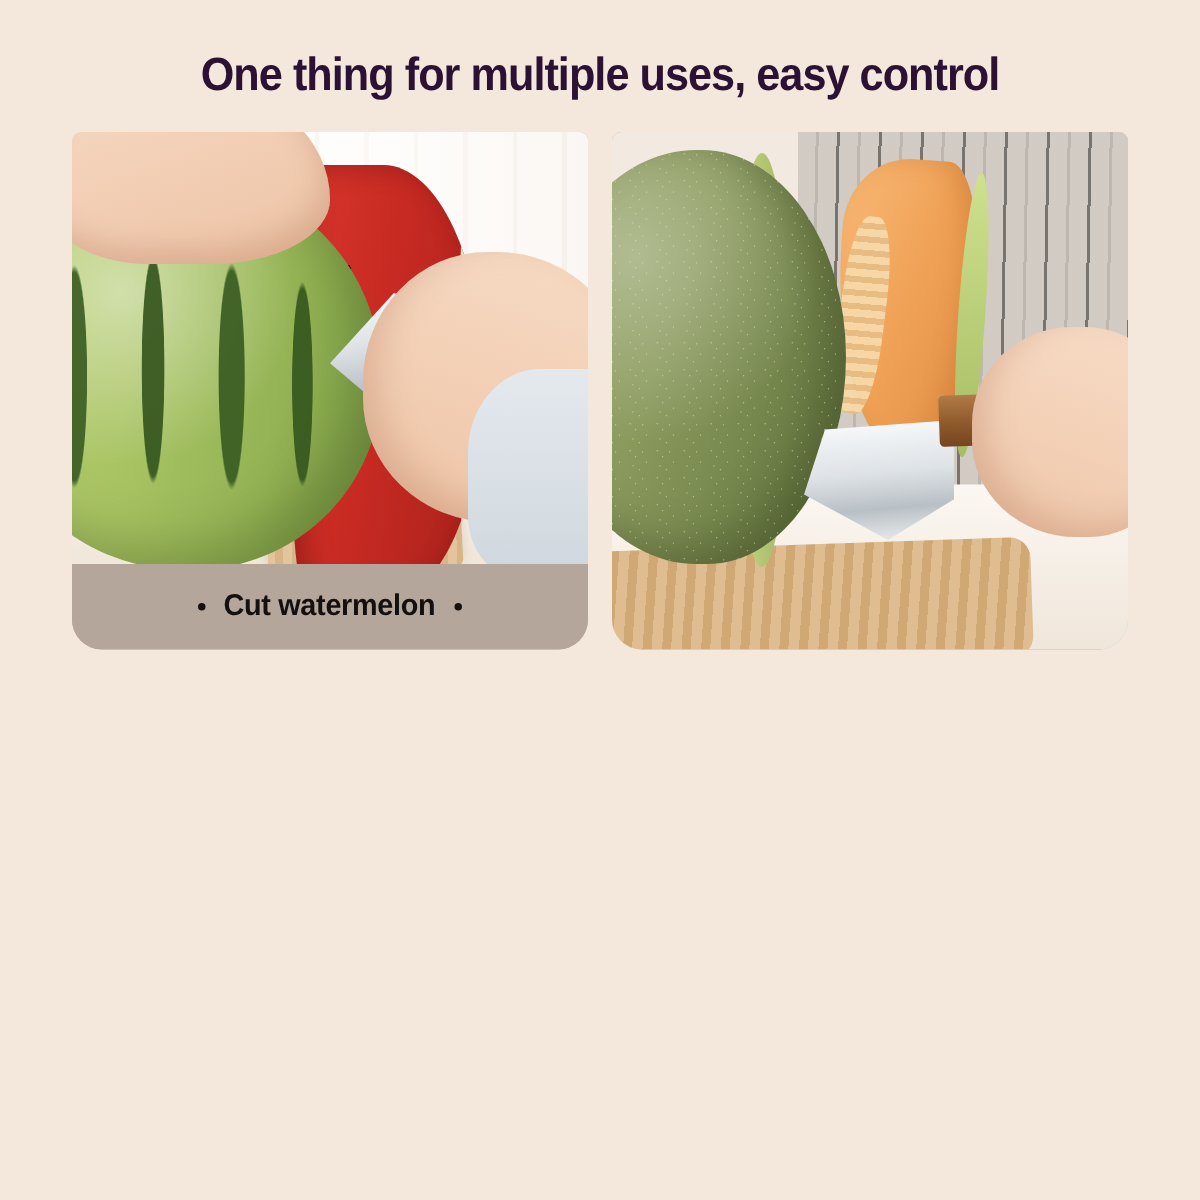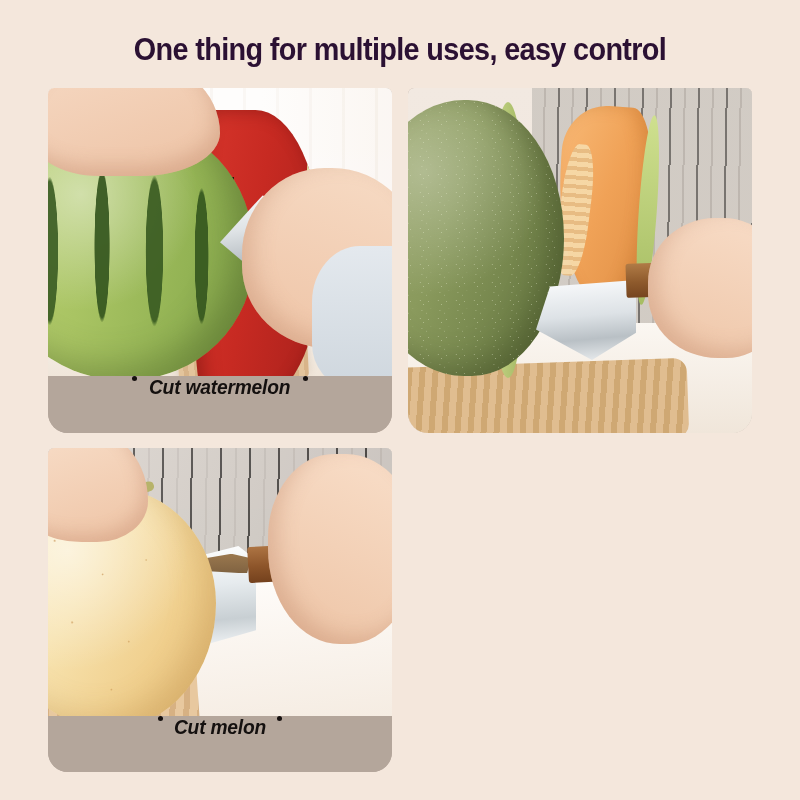--- a/index.html
+++ b/index.html
@@ -58,23 +58,23 @@
   .photo {
     position: relative;
     flex: 1 1 auto;
     overflow: hidden;
   }
 
   .caption {
     flex: 0 0 57px;
     background: #b4a69b;
     display: flex;
+    align-items: center;
     justify-content: center;
     gap: 9px;
-    font-style: italic;
   }
   .row2 .caption { flex-basis: 56px; }
 
   .caption .dot {
     width: 5px;
     height: 5px;
     border-radius: 50%;
     background: #16100f;
     flex: none;
   }
@@ -466,32 +466,14 @@
       <div class="seedline"></div>
       <div class="rind"></div>
       <div class="cmelon"></div>
       <div class="blade"></div>
       <div class="handle"></div>
       <div class="hand-r"></div>
     </div>
   </div>
 
 
-  <div class="card row2">
-    <div class="photo sc4">
-      <div class="apron"></div>
-      <div class="table"></div>
-      <div class="board"></div>
-      <div class="blade"></div>
-      <div class="melon"></div>
-      <div class="stem"></div>
-      <div class="handle"></div>
-      <div class="hand-l"></div>
-      <div class="hand-r"></div>
-    </div>
-    <div class="caption">
-      <span class="dot"></span>
-      <span class="ctext">Cut melon</span>
-      <span class="dot"></span>
-    </div>
-  </div>
 
 </div>
 
 </body></html>

